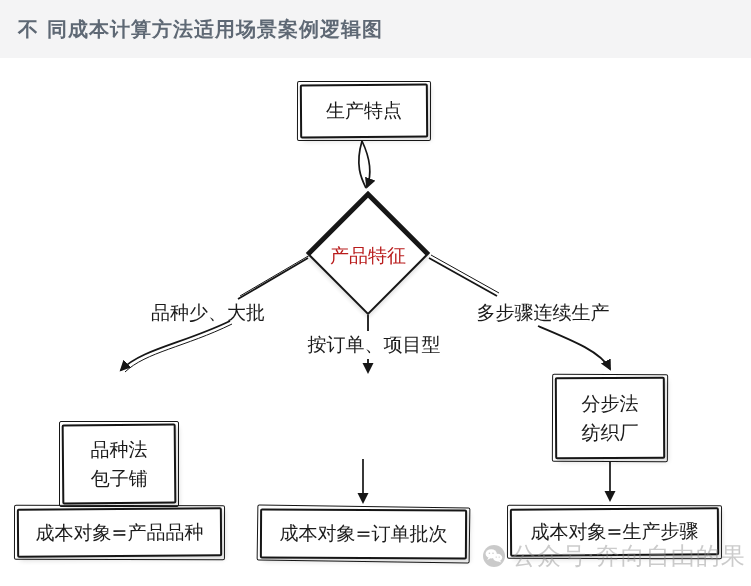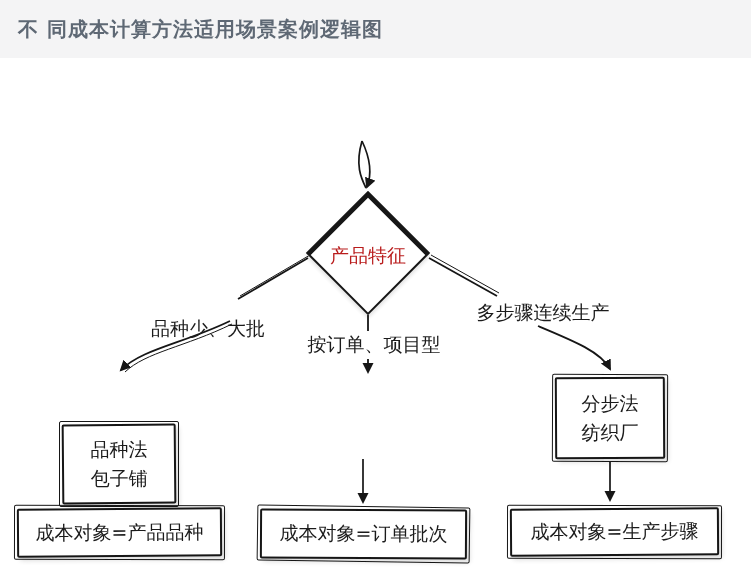--- a/index.html
+++ b/index.html
@@ -46,21 +46,21 @@
     box-sizing:border-box;box-shadow:2px 2px 4px rgba(0,0,0,0.12);
   }
   .diamond-label{
     position:absolute;left:306px;top:243px;width:124px;text-align:center;
     font-size:19px;color:#b91c1c;z-index:3;white-space:nowrap;
   }
   .edge-label{
     position:absolute;z-index:3;font-size:19px;color:#1b1b1b;
     white-space:nowrap;text-align:center;
   }
-  .el-left{left:138px;top:316px;width:140px;}
+  .el-left{left:138px;top:300px;width:140px;}
   .el-mid{left:288px;top:332px;width:172px;}
   .el-right{left:457px;top:300px;width:172px;}
 
   .watermark{
     position:absolute;left:482px;top:540px;z-index:6;display:flex;
     align-items:center;gap:6px;color:rgba(140,140,140,0.45);
   }
   .watermark .wm-text{font-size:24px;letter-spacing:1px;white-space:nowrap;}
   .wm-icon{width:24px;height:24px;flex:0 0 auto;opacity:0.45;}
 </style>
@@ -93,20 +93,23 @@
 
     <path d="M 429 258 L 497 296" stroke="#161616" stroke-width="1.8" fill="none"></path>
     <path d="M 431 255 L 499 293" stroke="#161616" stroke-width="1" fill="none"></path>
     <path d="M 538 326 C 574 341, 601 352, 610 369" stroke="#161616" stroke-width="1.8" fill="none" marker-end="url(#ah)"></path>
 
     <path d="M 119 459 L 119 502" stroke="#161616" stroke-width="1.7" fill="none" marker-end="url(#ah)"></path>
     <path d="M 363 459 L 363 502" stroke="#161616" stroke-width="1.7" fill="none" marker-end="url(#ah)"></path>
     <path d="M 610 461 L 610 500" stroke="#161616" stroke-width="1.7" fill="none" marker-end="url(#ah)"></path>
   </svg>
 
+  <div class="node top-box">
+    <span class="txt">生产特点</span>
+  </div>
 
   <div class="diamond"></div>
   <div class="diamond-label">产品特征</div>
 
   <div class="edge-label el-left">品种少、大批</div>
   <div class="edge-label el-right">多步骤连续生产</div>
   <div class="edge-label el-mid">按订单、项目型</div>
 
   <div class="node mbox-left">
     <span class="txt"><span>品种法</span><br>
@@ -120,14 +123,28 @@
   <div class="node cbox-left">
     <span class="txt">成本对象=产品品种</span>
   </div>
   <div class="node cbox-mid">
     <span class="txt">成本对象=订单批次</span>
   </div>
   <div class="node cbox-right">
     <span class="txt">成本对象=生产步骤</span>
   </div>
 
+  <div class="watermark">
+    <svg class="wm-icon" viewBox="0 0 24 24">
+      <circle cx="12" cy="12" r="11" fill="#8c8c8c"></circle>
+      <ellipse cx="9.2" cy="9.8" rx="5.6" ry="4.6" fill="#ffffff"></ellipse>
+      <path d="M6.5 13.5 L5.2 16 L8.2 14.6 z" fill="#ffffff"></path>
+      <ellipse cx="15.6" cy="13.6" rx="4.6" ry="3.8" fill="#ffffff"></ellipse>
+      <path d="M17.8 16.4 L19.4 18.4 L16 17.4 z" fill="#ffffff"></path>
+      <circle cx="7.4" cy="9.2" r="0.8" fill="#8c8c8c"></circle>
+      <circle cx="11" cy="9.2" r="0.8" fill="#8c8c8c"></circle>
+      <circle cx="14.2" cy="13.1" r="0.7" fill="#8c8c8c"></circle>
+      <circle cx="17.2" cy="13.1" r="0.7" fill="#8c8c8c"></circle>
+    </svg>
+    <span class="wm-text">公众号·奔向自由的果</span>
+  </div>
 
 </div>
 
 </body></html>

